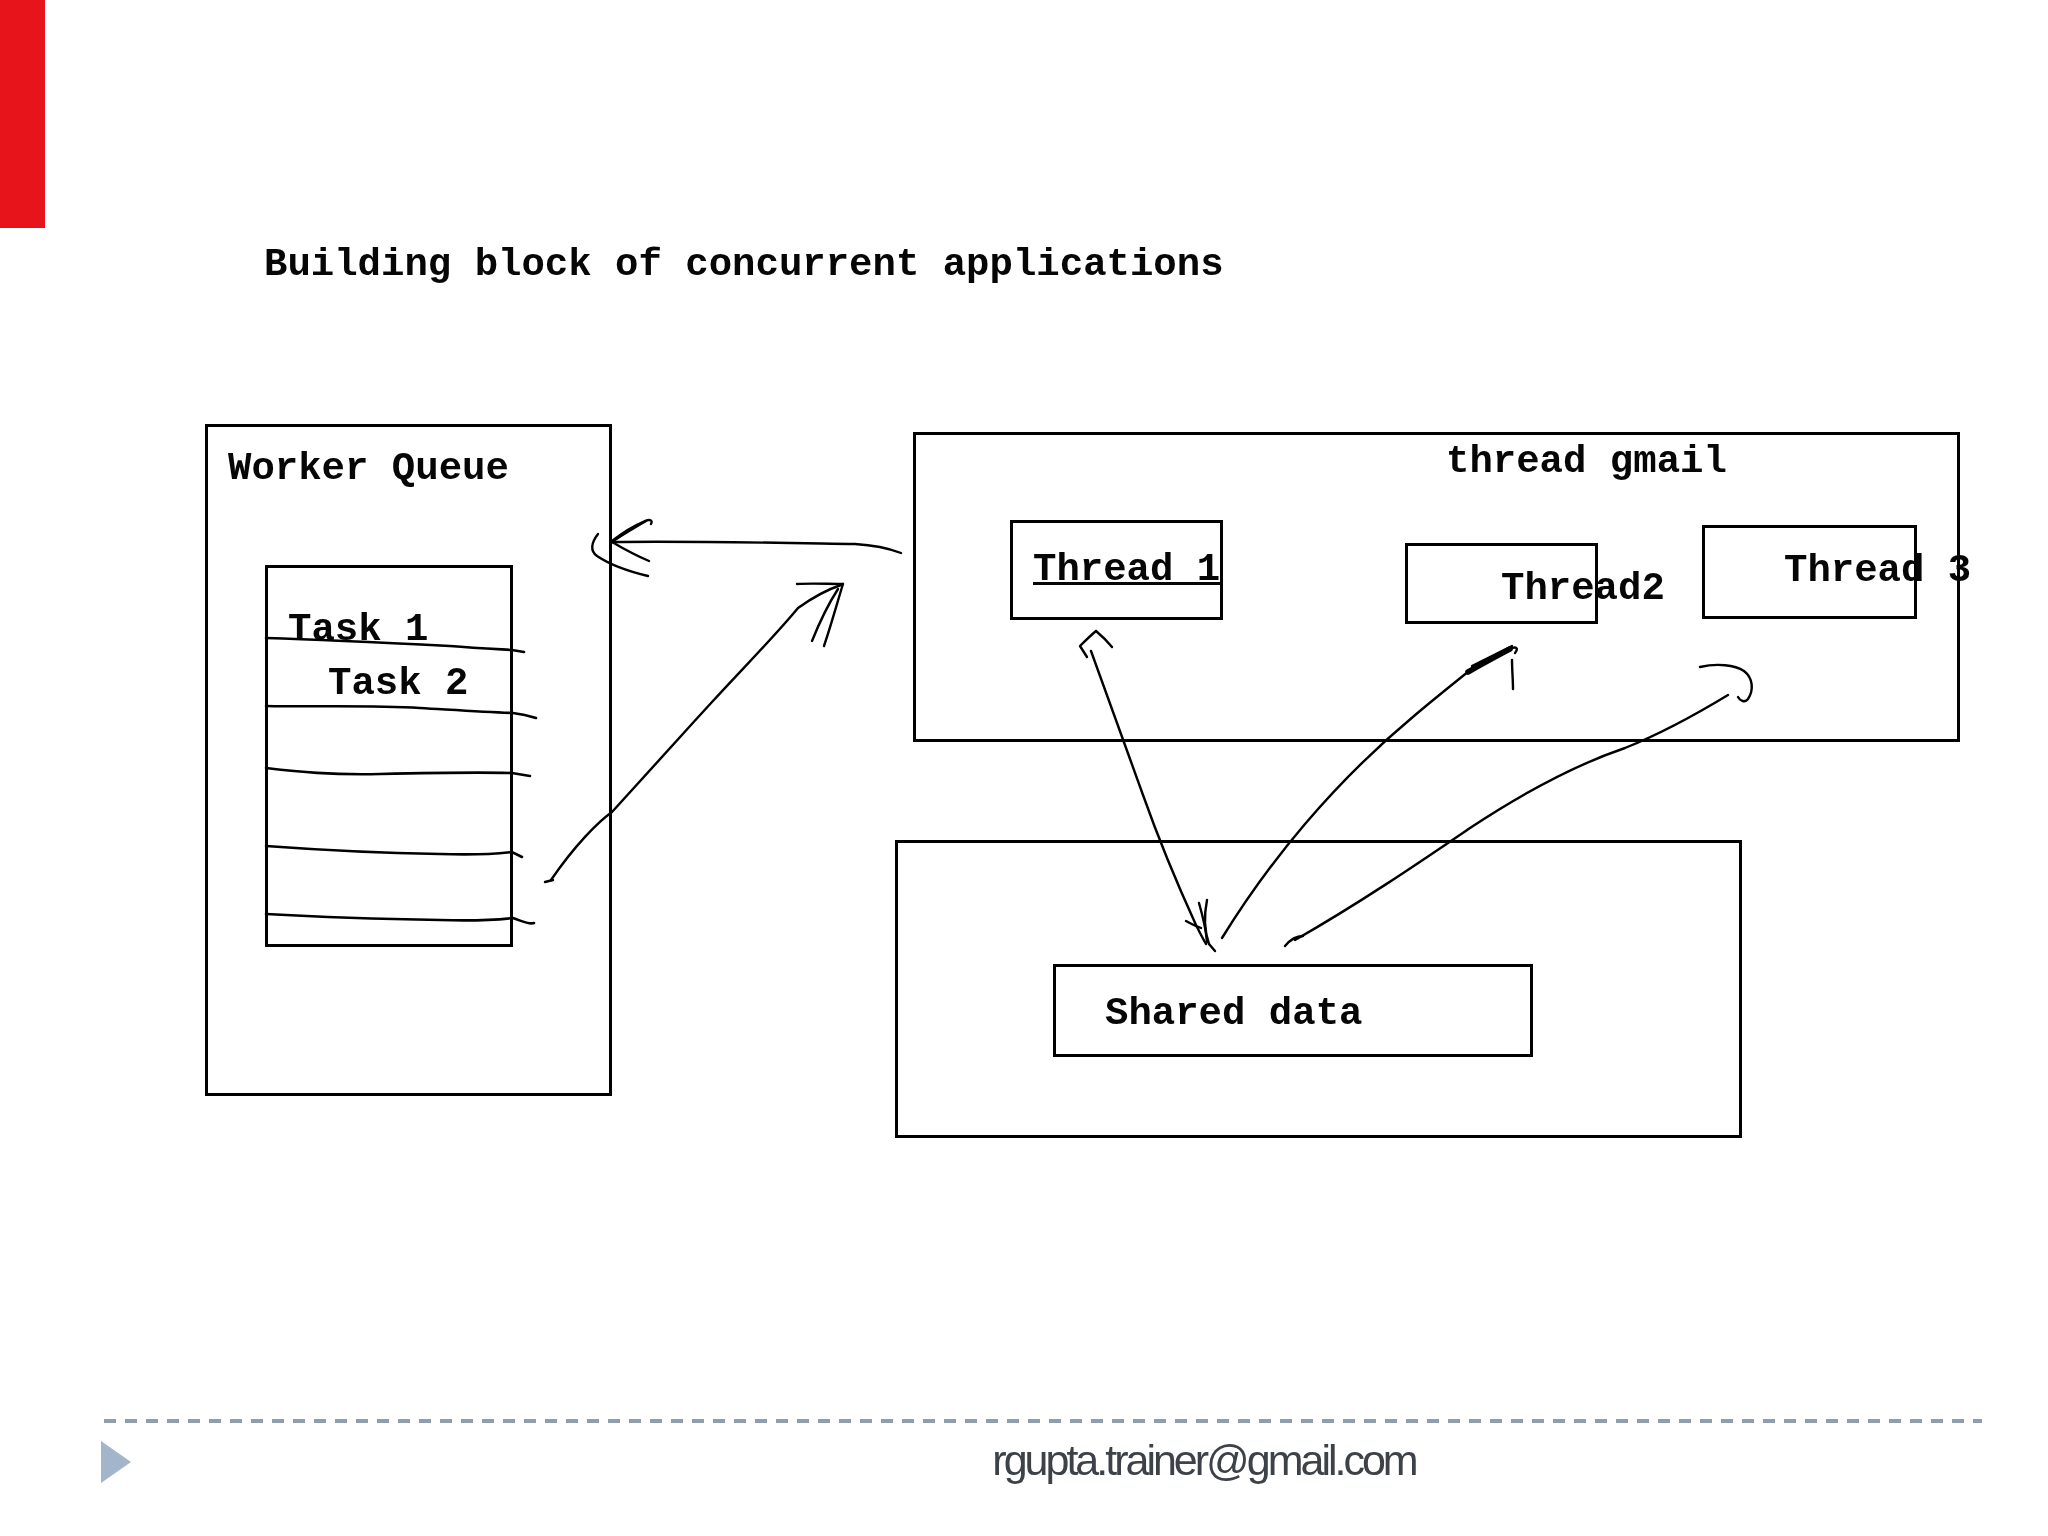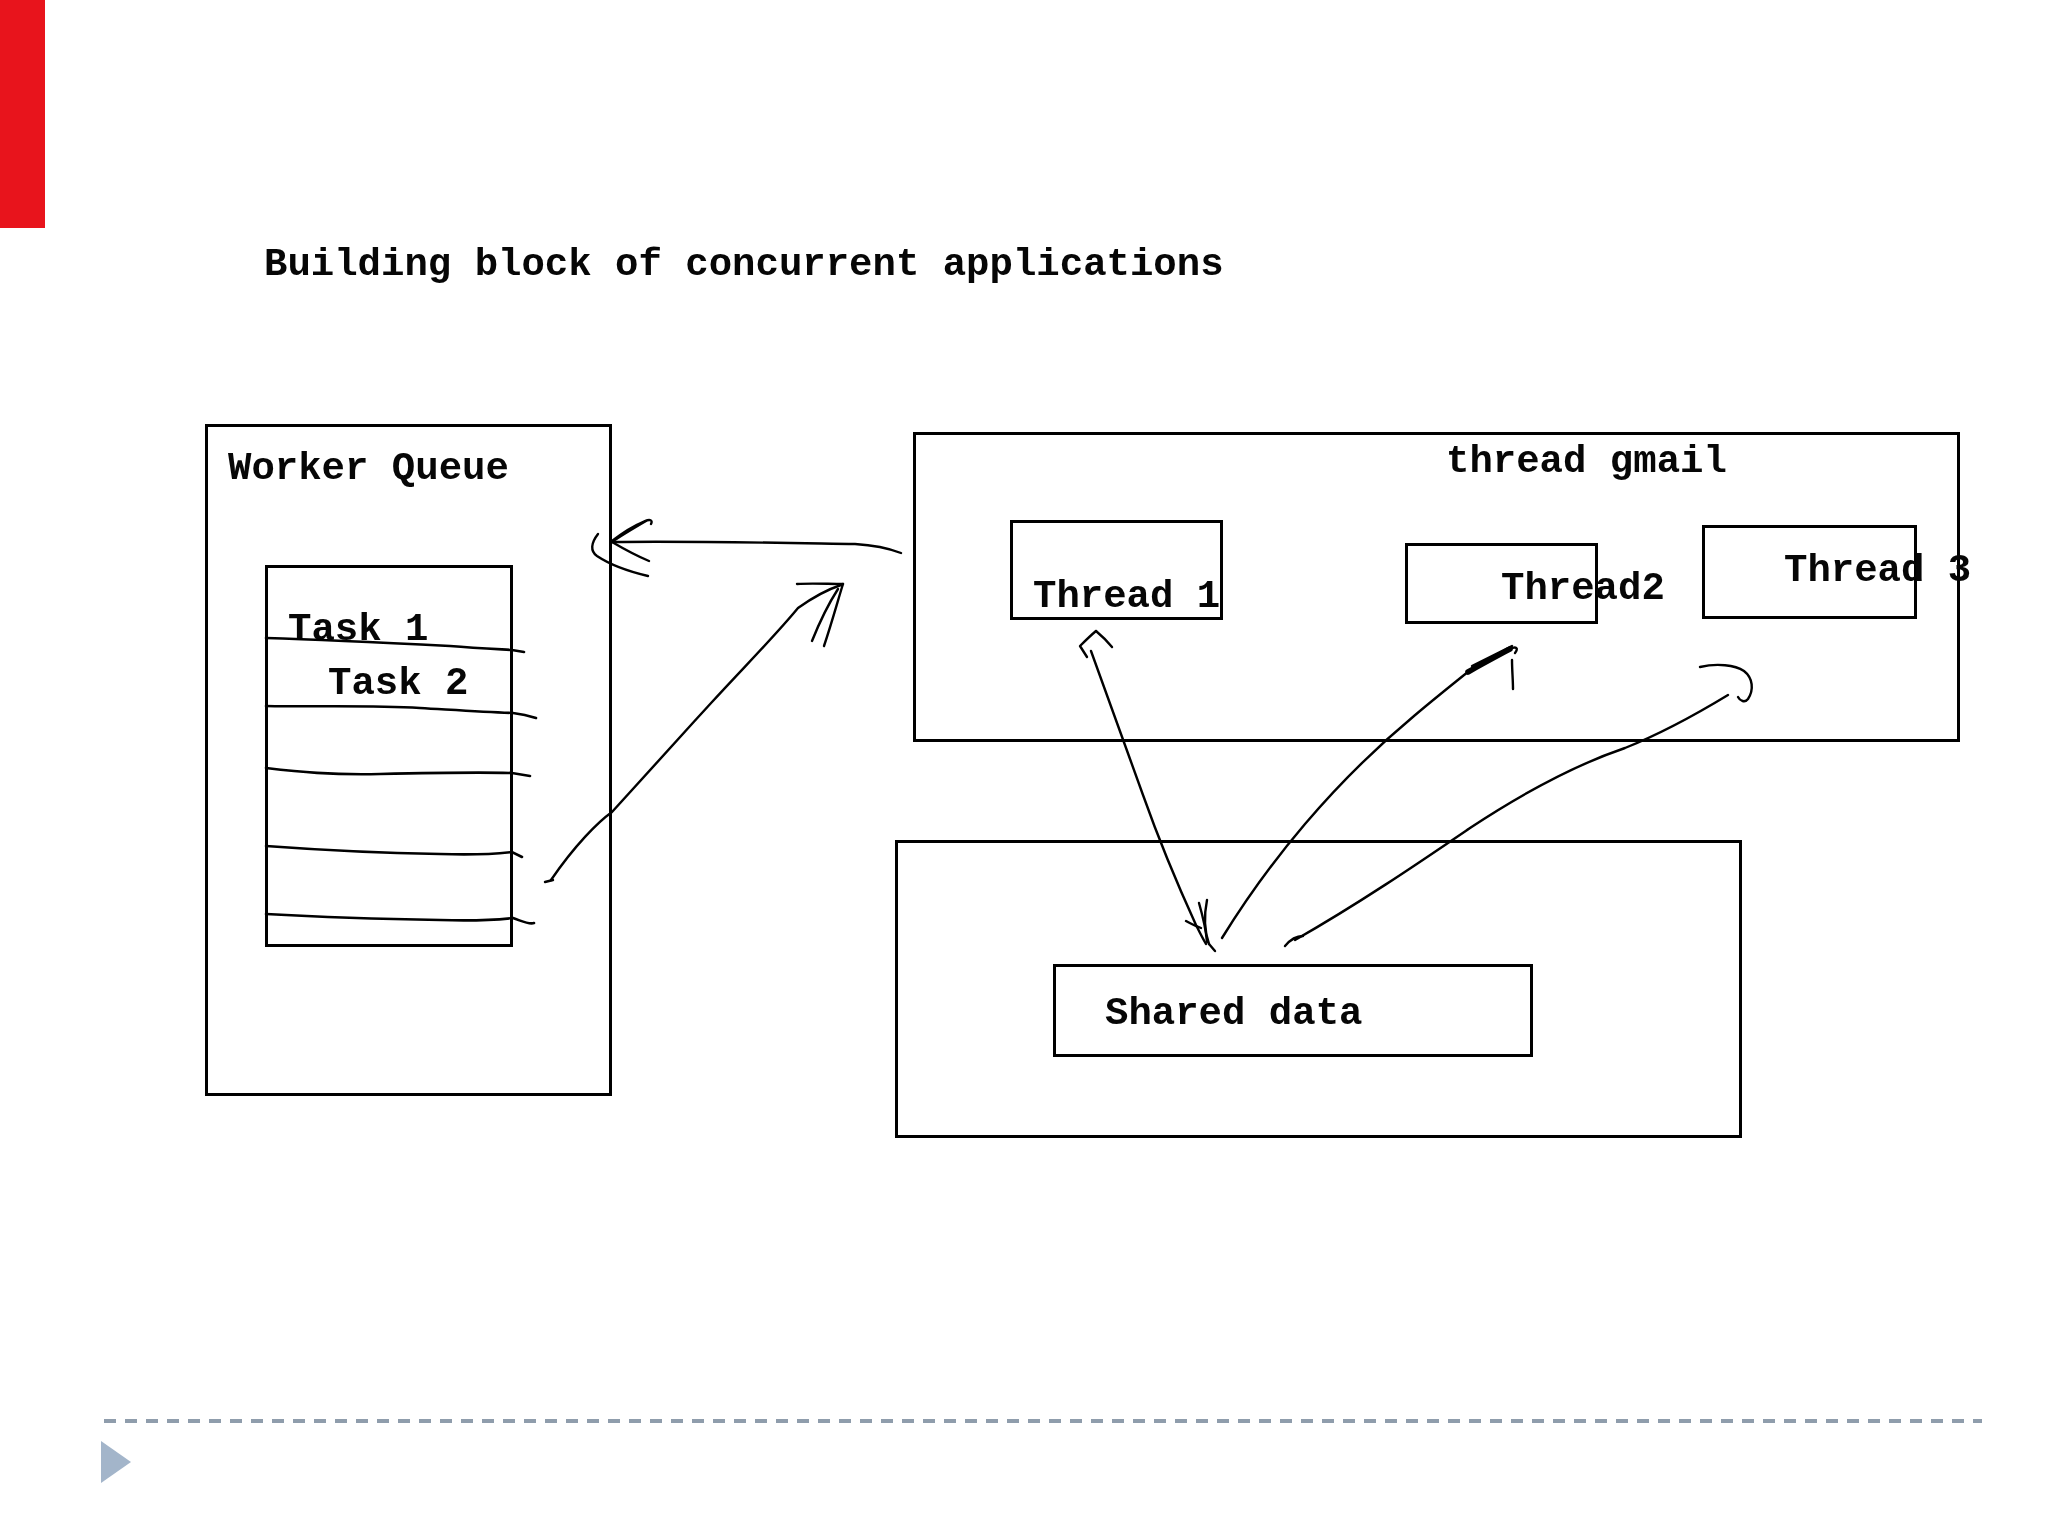--- a/index.html
+++ b/index.html
@@ -60,33 +60,34 @@
   <div class="mono-label" style="left:228px;top:449px;text-align:center;">Worker Queue</div>
 
   <div class="box" style="left:265px;top:565px;width:248px;height:382px;border-width:3px;"></div>
   <div class="mono-label" style="left:288px;top:610px;text-align:right;">Task 1</div>
   <div class="mono-label" style="left:296px;top:664px;margin-left:32px;">Task 2</div>
 
   <div class="box" style="left:913px;top:432px;width:1047px;height:310px;"></div>
   <div class="mono-label" style="left:1446px;top:442px;">thread gmail</div>
 
   <div class="box" style="left:1010px;top:520px;width:213px;height:100px;"></div>
-  <div class="mono-label" style="left:1033px;top:577px;">Thread 1</div>
+  <div class="mono-label" style="left:1033px;top:550px;text-decoration:underline;">Thread 1</div>
 
   <div class="box" style="left:1405px;top:543px;width:193px;height:81px;"></div>
   <div class="mono-label" style="left:1501px;top:569px;text-align:right;">Thread2</div>
 
   <div class="box" style="left:1702px;top:525px;width:215px;height:94px;"></div>
   <div class="mono-label" style="left:1784px;top:551px;text-align:right;">Thread 3</div>
 
   <div class="box" style="left:895px;top:840px;width:847px;height:298px;"></div>
 
   <div class="box" style="left:1053px;top:964px;width:480px;height:93px;"></div>
   <div class="mono-label" style="left:1105px;top:994px;">Shared data</div>
 
+  <div class="footer-email" style="color: rgb(61, 65, 72);">rgupta.trainer@gmail.com</div>
 
   <svg class="sketch" width="2048" height="1536" viewBox="0 0 2048 1536">
 
     <line x1="104" y1="1421" x2="1982" y2="1421" stroke-width="4" stroke-dasharray="12 9" stroke="#8f9dac"></line>
 
     <polygon points="101,1441 131,1462 101,1483" fill="#a3b5ca"></polygon>
 
     <g>
       <path class="sep" d="M 266,638 C 330,640 390,643 450,646 C 475,648 495,649 512,650 L 524,652"></path>
       <path class="sep" d="M 266,706 C 320,707 370,705 420,708 C 455,710 485,712 513,713 C 522,714 530,716 536,718"></path>

